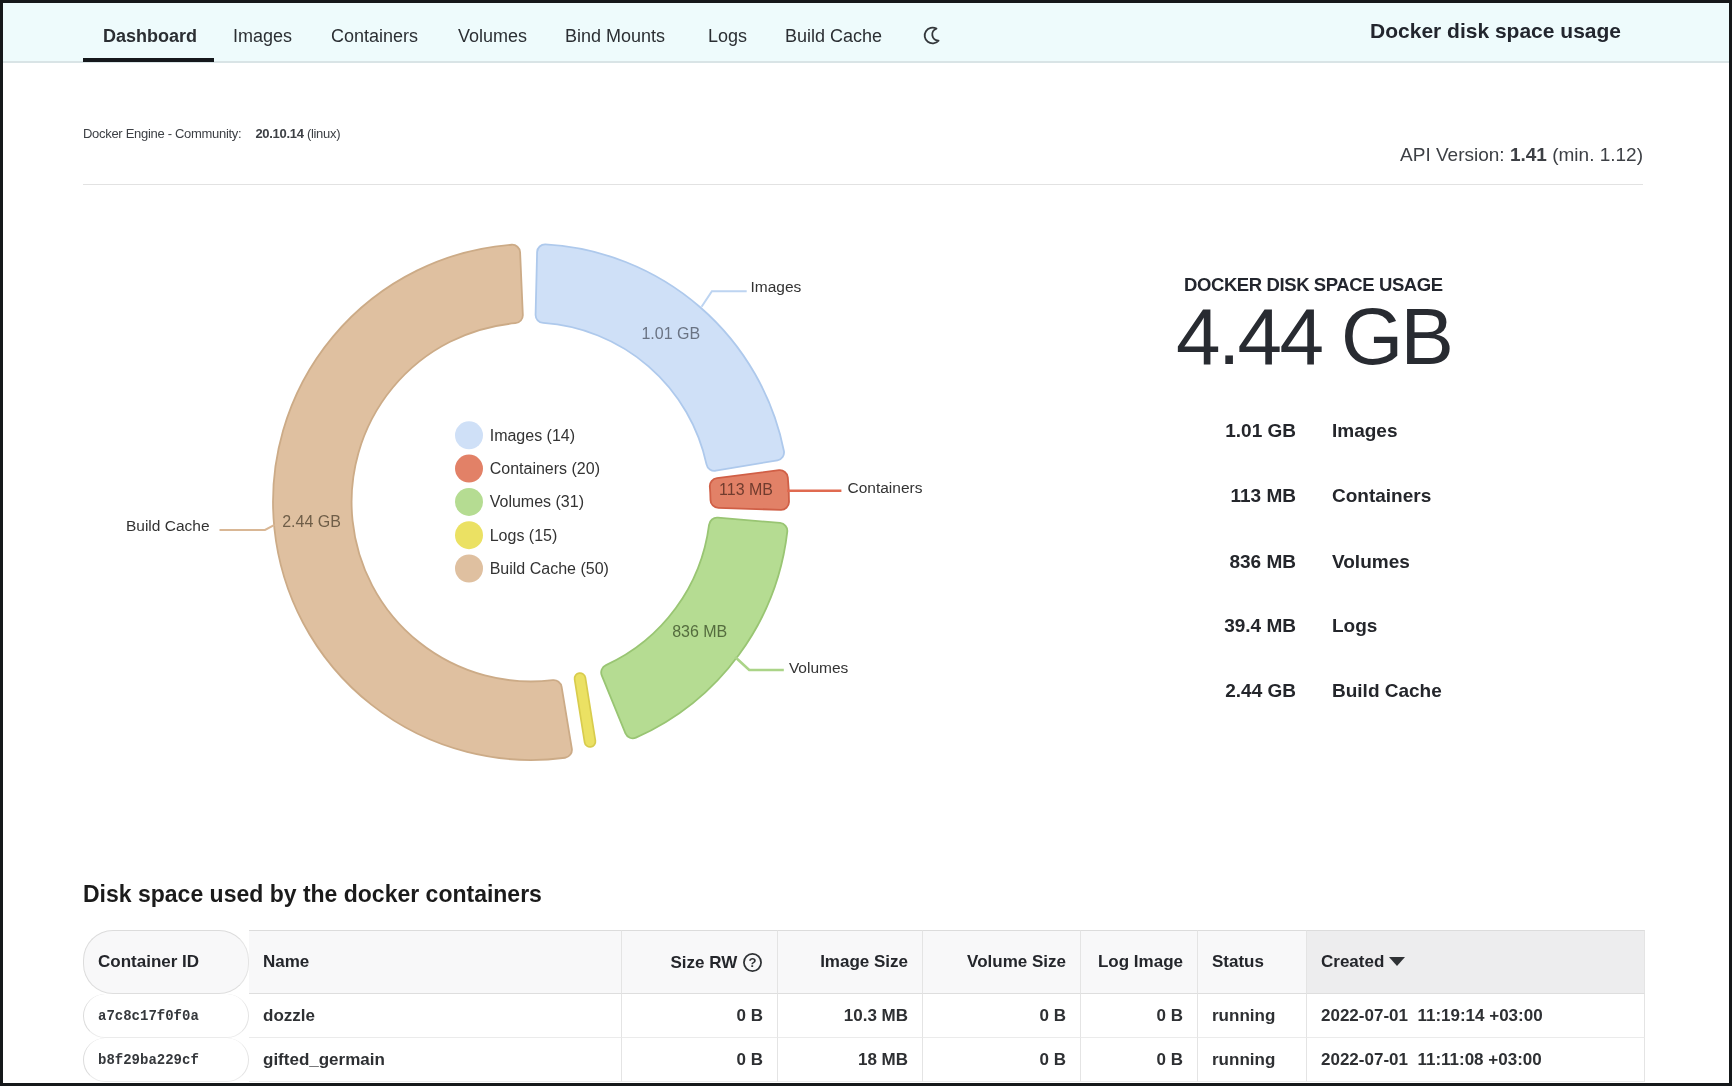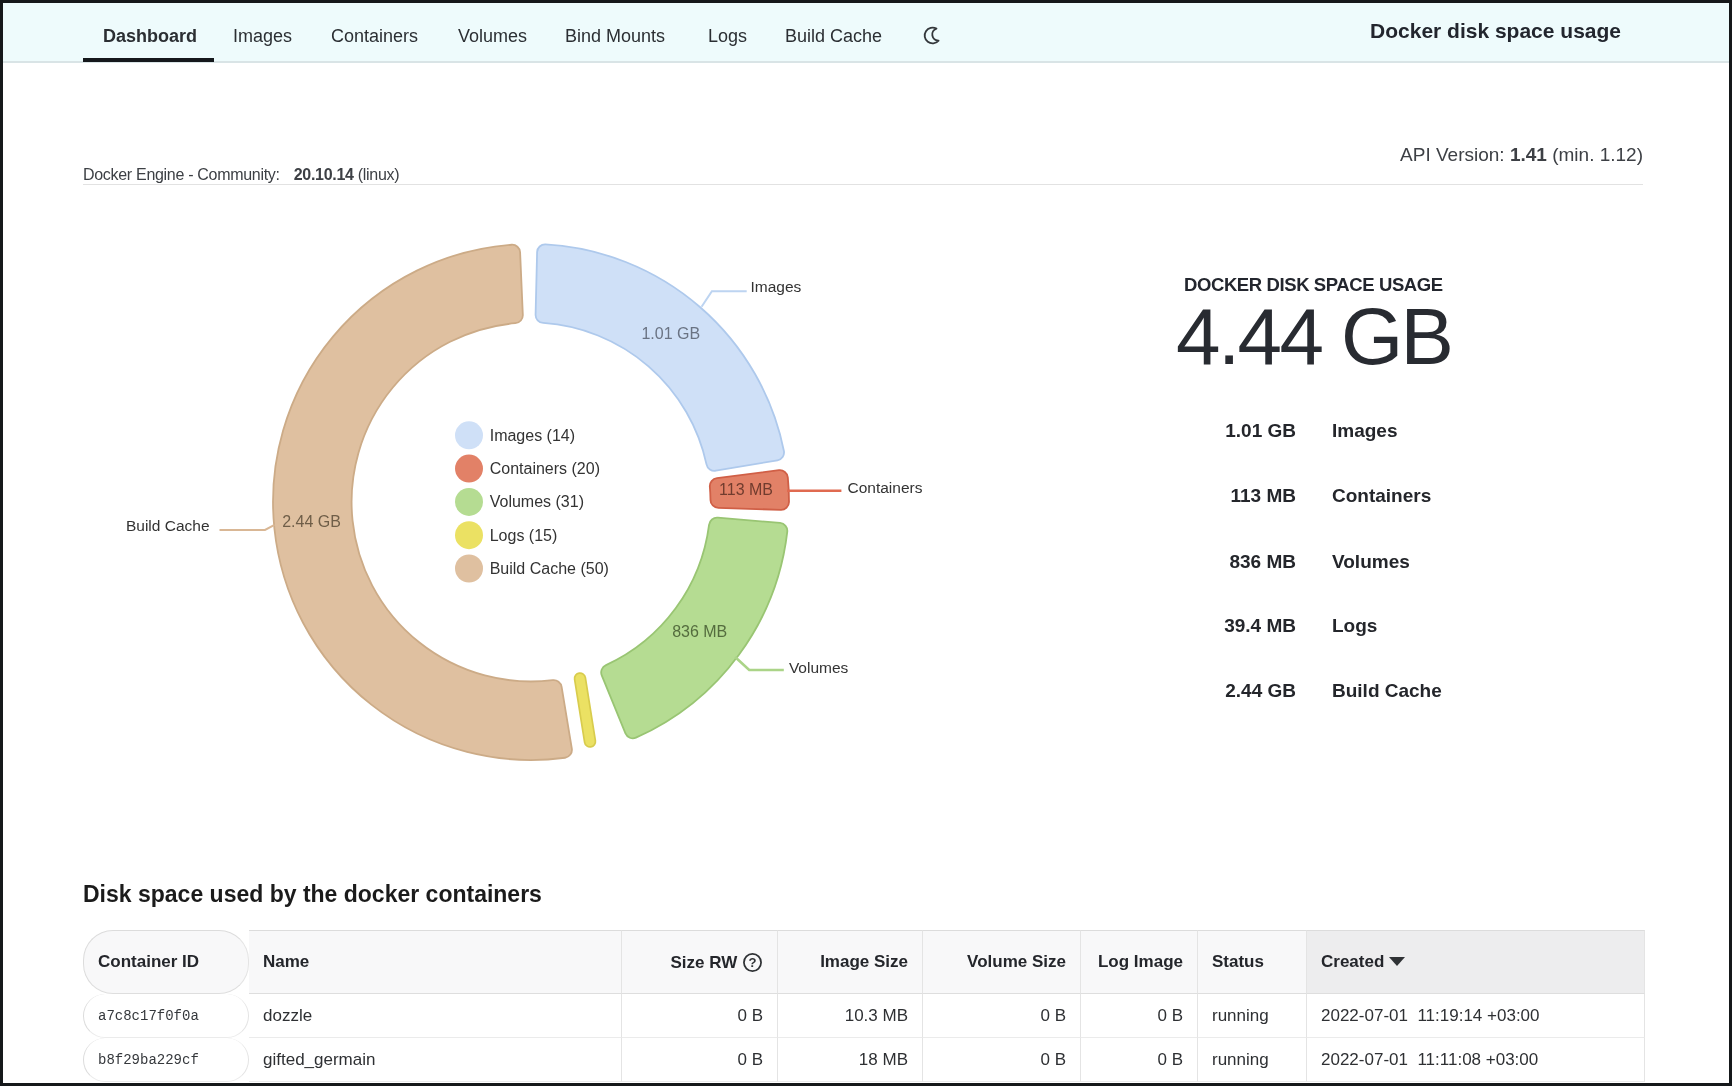--- a/index.html
+++ b/index.html
@@ -2,31 +2,31 @@
 <html><head>
 <meta charset="utf-8">
 <style>
 * { margin:0; padding:0; box-sizing:border-box; }
 html,body { width:1732px; height:1086px; background:#fff; font-family:"Liberation Sans", sans-serif; overflow:hidden; }
 #frame { position:absolute; left:0; top:0; width:1732px; height:1086px; border:3px solid #15181a; background:#fff; }
 #topbar { position:absolute; left:0; top:0; width:1726px; height:60px; background:#eefbfc; border-bottom:2px solid #d9e4e6; }
 .tab { position:absolute; top:23px; font-size:18px; color:#2b2f33; white-space:nowrap; }
 #underline { position:absolute; left:79.5px; top:54.5px; width:131px; height:4px; background:#15181c; }
 #title { position:absolute; top:16px; right:108px; font-size:21px; font-weight:bold; color:#22262e; }
-#engine { position:absolute; left:80px; top:123px; font-size:16px; letter-spacing:-0.3px; color:#3d4045;margin-top:40px; }
+#engine { position:absolute; left:80px; top:123px; font-size:13px; letter-spacing:-0.3px; color:#3d4045; }
 #apiver { position:absolute; top:141px; right:86px; font-size:19px; color:#3d4045; }
 #hr1 { position:absolute; left:80px; top:181px; width:1560px; height:1px; background:#e2e2e2; }
 #chart { position:absolute; left:97px; top:227px; }
 #rp-head { position:absolute; left:1181px; top:271px; font-size:18.5px; letter-spacing:-0.4px; font-weight:bold; color:#23262e; }
 #rp-big { position:absolute; left:1173px; top:288px; font-size:80px; color:#282b31; letter-spacing:-2.6px; }
 .rv { position:absolute; width:120px; text-align:right; font-size:19px; font-weight:bold; color:#24262b; }
 .rl { position:absolute; left:1329px; font-size:19px; font-weight:bold; color:#24262b; }
 #tbl-head { position:absolute; left:80px; top:878px; font-size:23px; font-weight:bold; color:#1b1b1b; }
 #tbl { position:absolute; left:80px; top:927px; width:1562px; border-collapse:separate; border-spacing:0; font-size:17px; color:#2e3033; }
-#tbl th, #tbl td { border-right:1px solid #e4e4e4; padding:0 14px; height:44px; white-space:nowrap; }
+#tbl th, #tbl td { border-right:1px solid #e4e4e4; padding:0 14px; height:44px; white-space:nowrap;font-weight:bold; }
 #tbl th { background:#f8f8f9; font-weight:bold; color:#24262b; height:64px; border-bottom:1px solid #dedede; }
 #tbl th:first-child, #tbl td:first-child { border-left:1px solid #dcdcdc;border-radius:30px; }
 #tbl th { border-top:1px solid #dcdcdc; }
 #tbl td { border-bottom:1px solid #ebebeb; background:#fff; }
 .mono { font-family:"Liberation Mono", monospace; font-size:14px; color:#35383c; }
 .r { text-align:right; }
 .c { text-align:left; }
 .l { text-align:left; }
 </style>
 </head>

